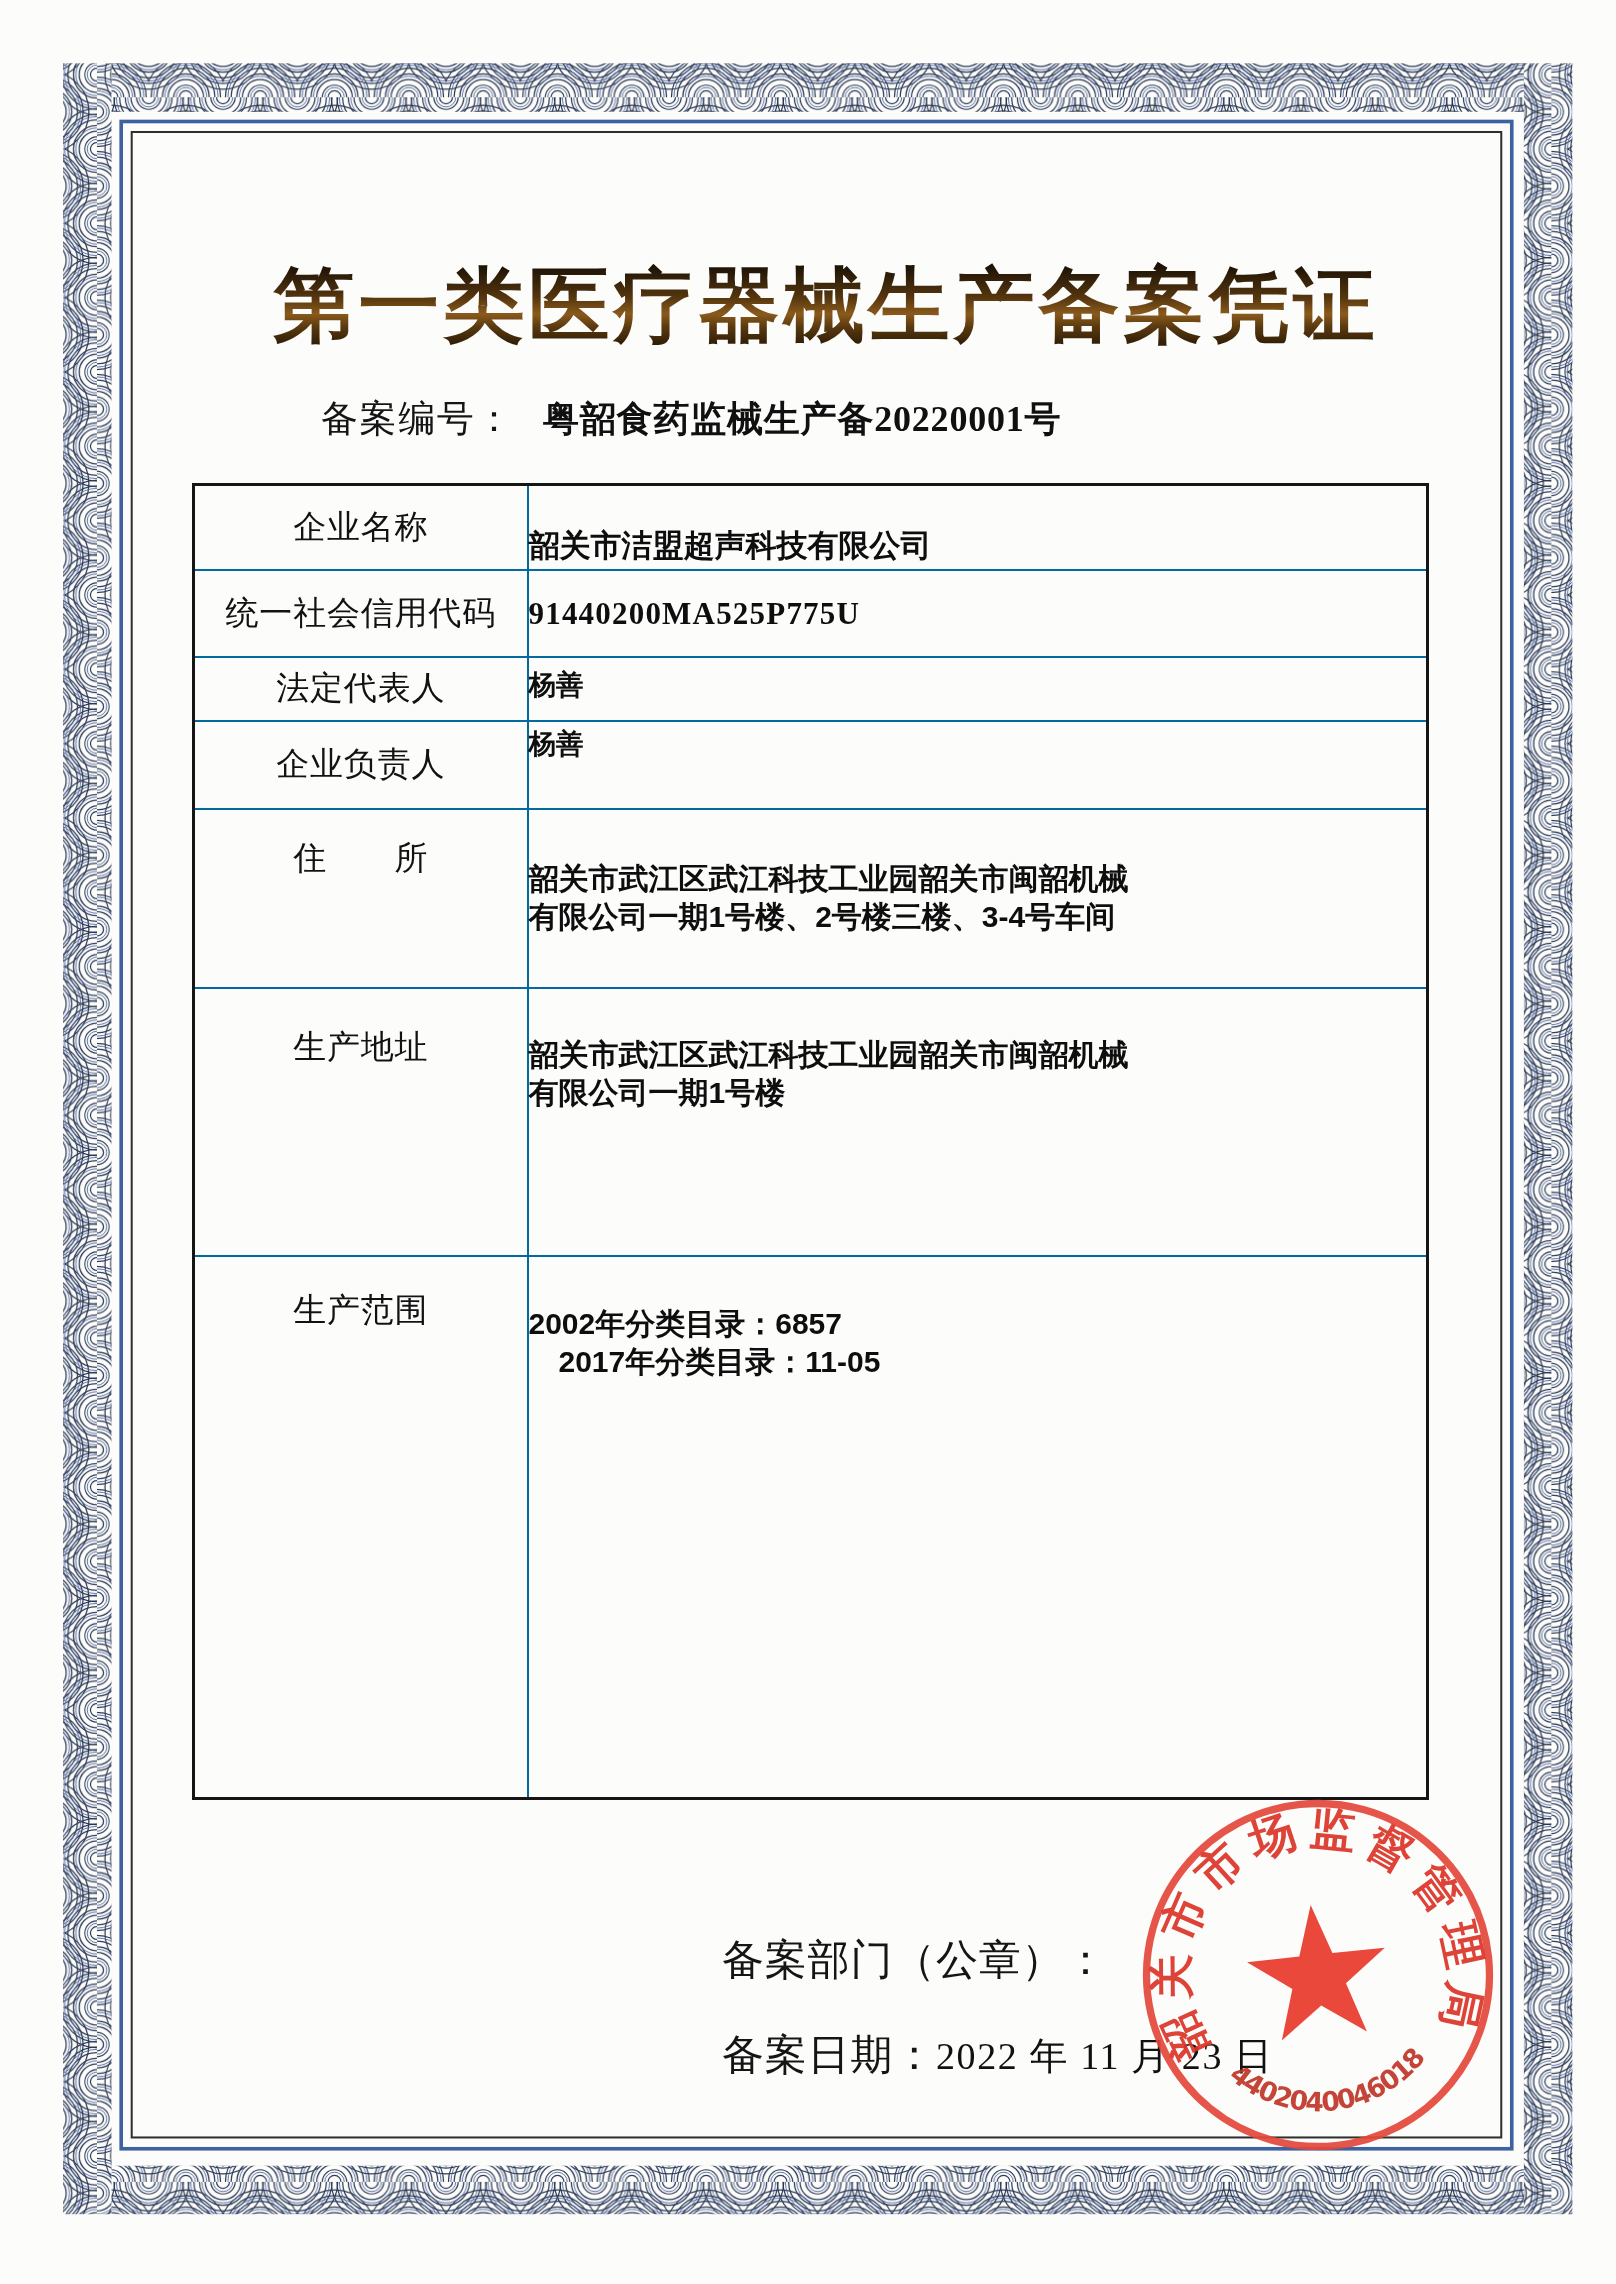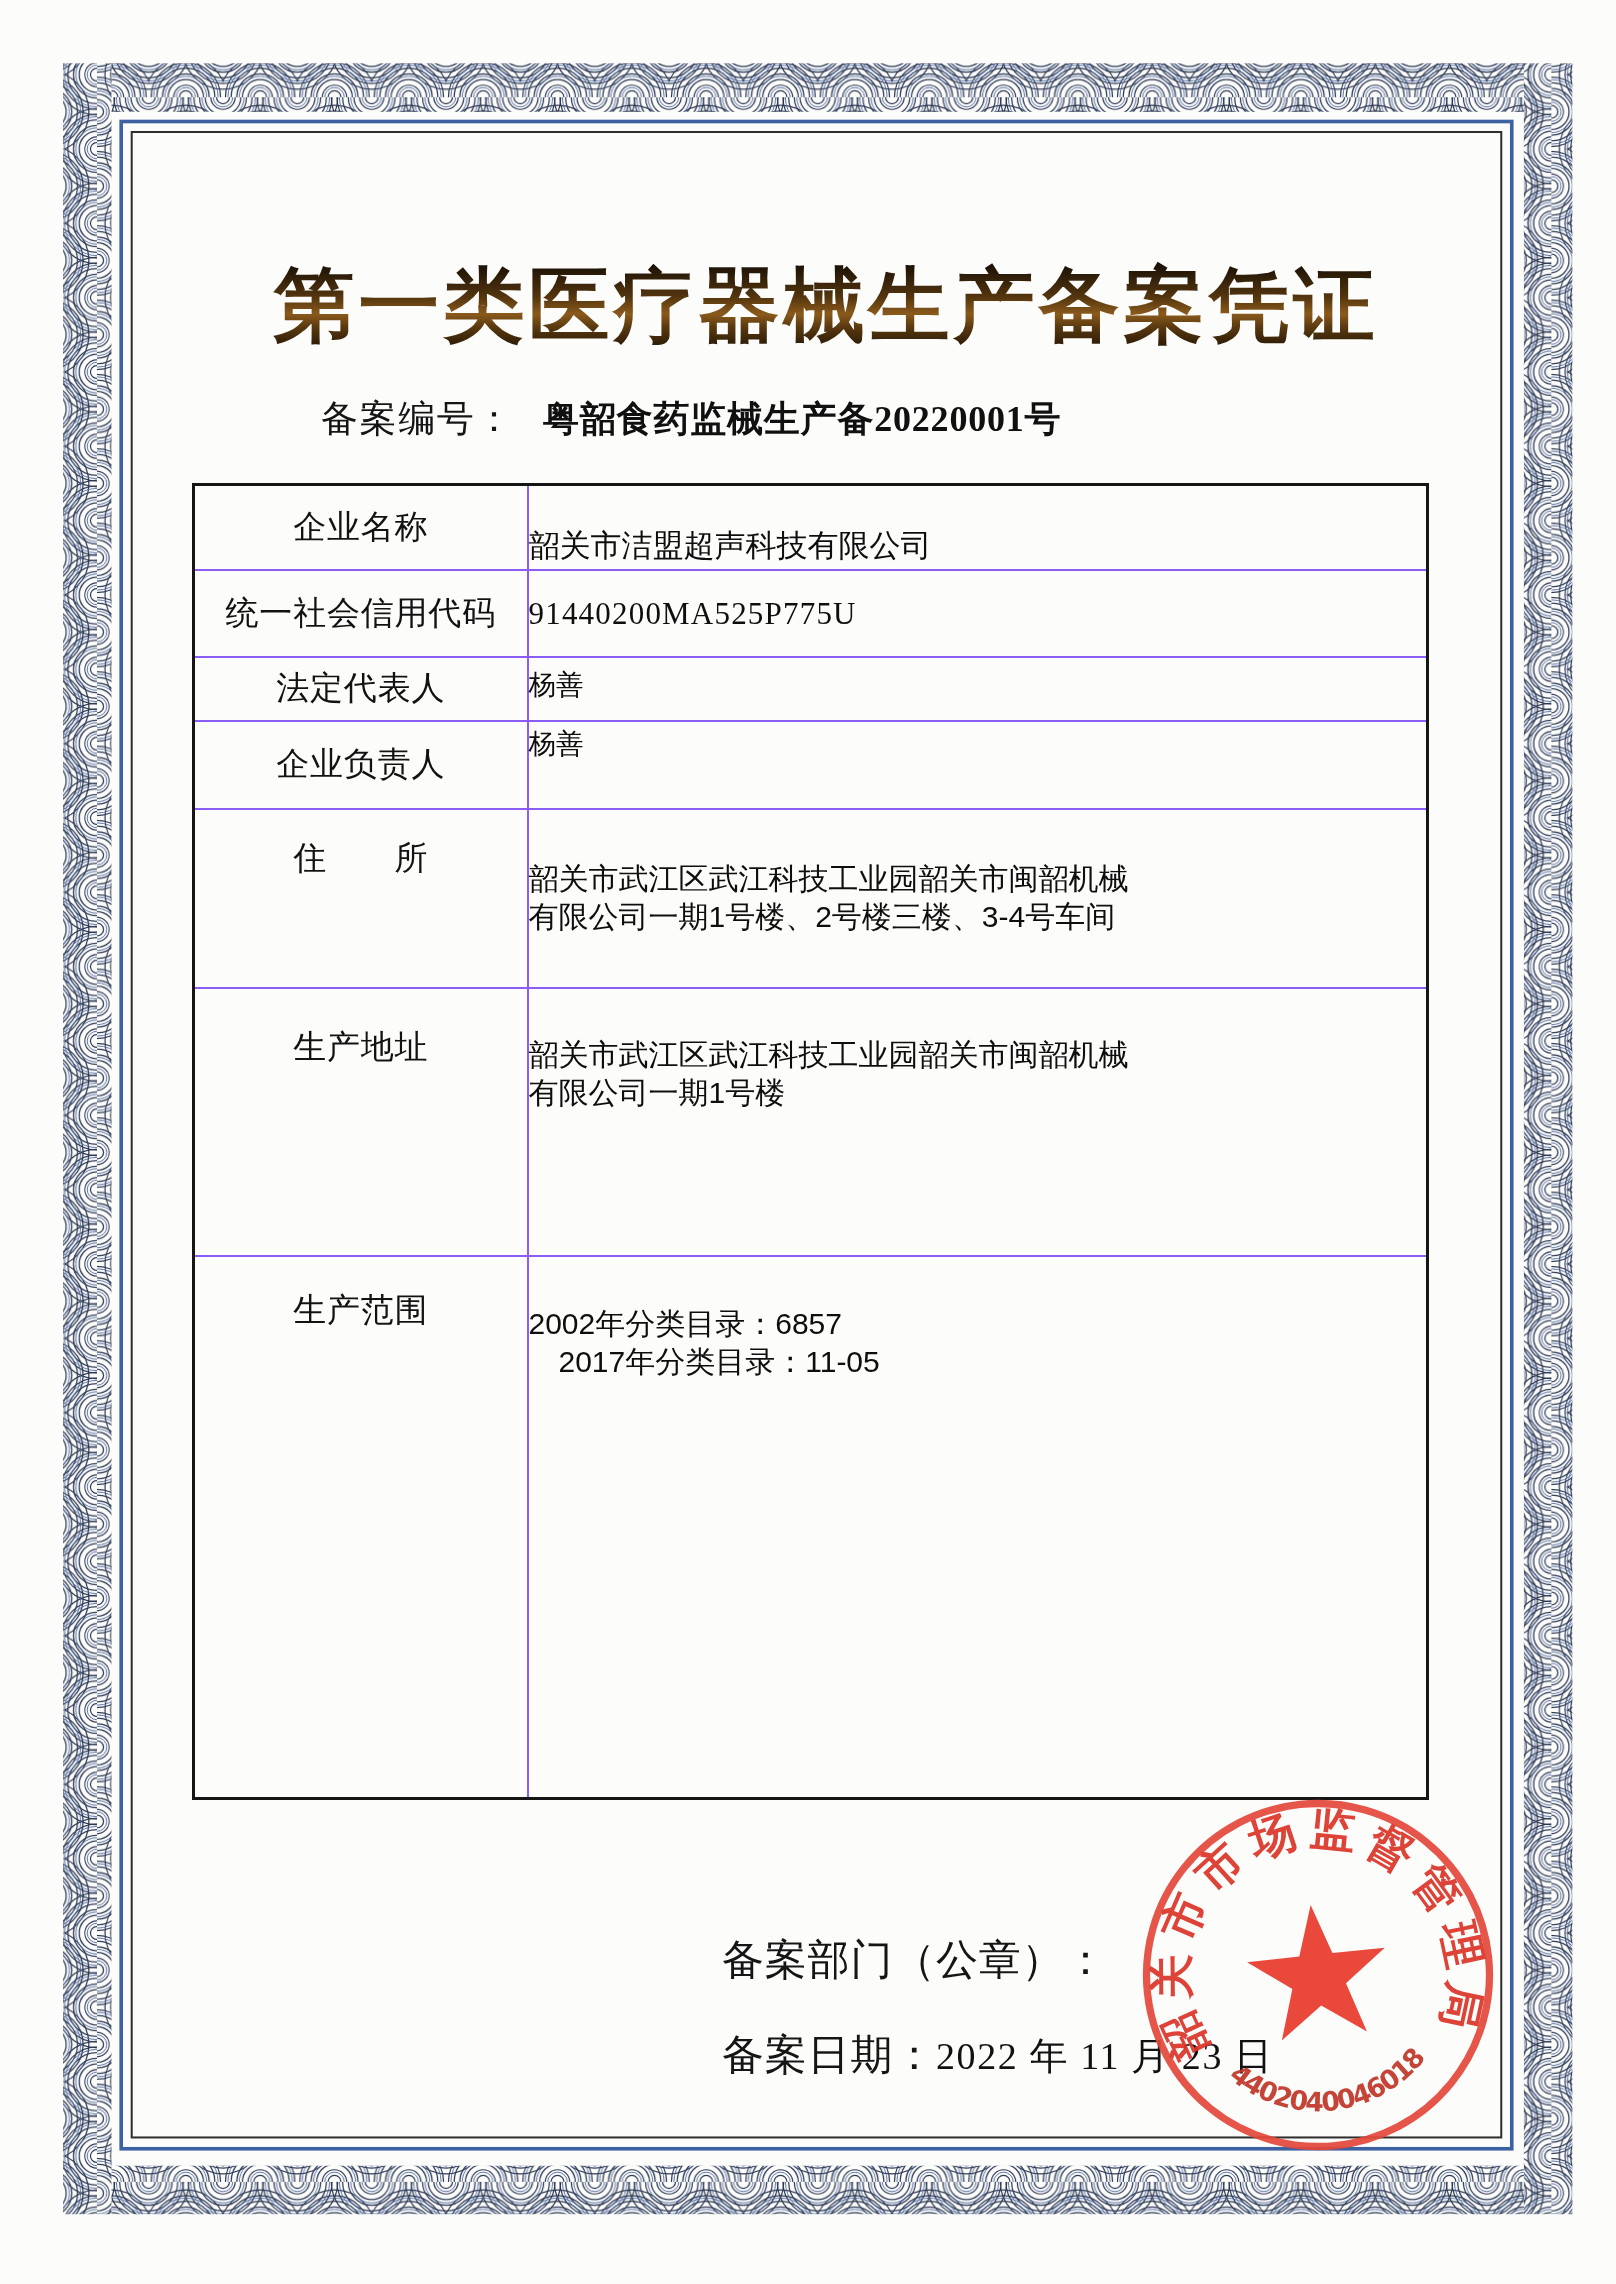--- a/index.html
+++ b/index.html
@@ -34,30 +34,30 @@
     margin-left:29px;font-size:36px;font-weight:700;letter-spacing:0.8px;color:#101010;
     font-family:"Liberation Serif","DejaVu Serif",serif;
   }
 
   
   table.info{
     position:absolute;left:192px;top:483px;width:1237px;height:1317px;
     border-collapse:collapse;table-layout:fixed;
   }
   table.info td{
-    border:2px solid #8b5cf6;padding:0;vertical-align:middle;
+    border:2px solid #0369a1;padding:0;vertical-align:middle;
   }
   table.info{border:3.2px solid #151515;}
   td.lbl{
     text-align:center;
     font-family:"Liberation Serif","DejaVu Serif",serif;
     font-size:33px;color:#121212;letter-spacing:0.8px;
   }
   td.val{
-    padding-left:16px;font-weight:400;font-size:30px;color:#0e0e0e;
+    padding-left:16px;font-weight:700;font-size:30px;color:#0e0e0e;
     line-height:38px;white-space:pre-line;
   }
   tr.r1{height:84px;} tr.r2{height:85px;} tr.r3{height:62px;}
   tr.r4{height:86px;} tr.r5{height:175px;} tr.r6{height:263px;} tr.r7{height:530px;}
   tr.r1 td.val{vertical-align:bottom;padding-bottom:4.8px;font-size:31px;}
   tr.r2 td.val{font-family:"Liberation Serif","DejaVu Serif",serif;font-size:31px;letter-spacing:1.2px;}
   tr.r3 td.val{vertical-align:top;padding-top:8px;font-size:27.5px;}
   tr.r4 td.val{vertical-align:top;padding-top:3.2px;font-size:27.5px;}
   tr.r5 td.lbl,tr.r6 td.lbl,tr.r7 td.lbl{vertical-align:top;}
   tr.r5 td.lbl{padding-top:26px;}

